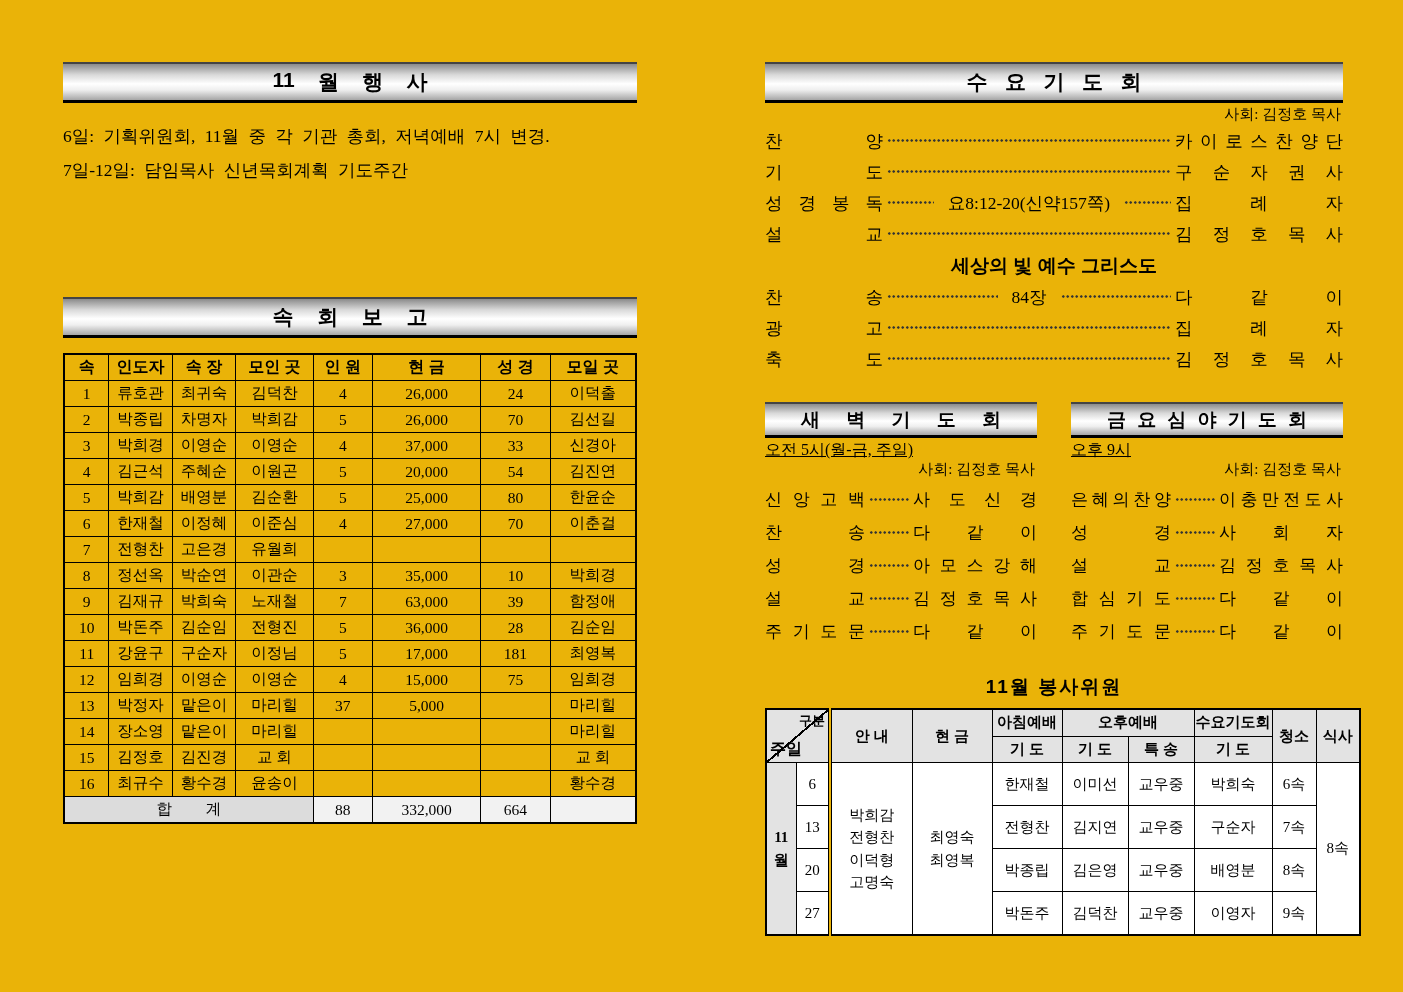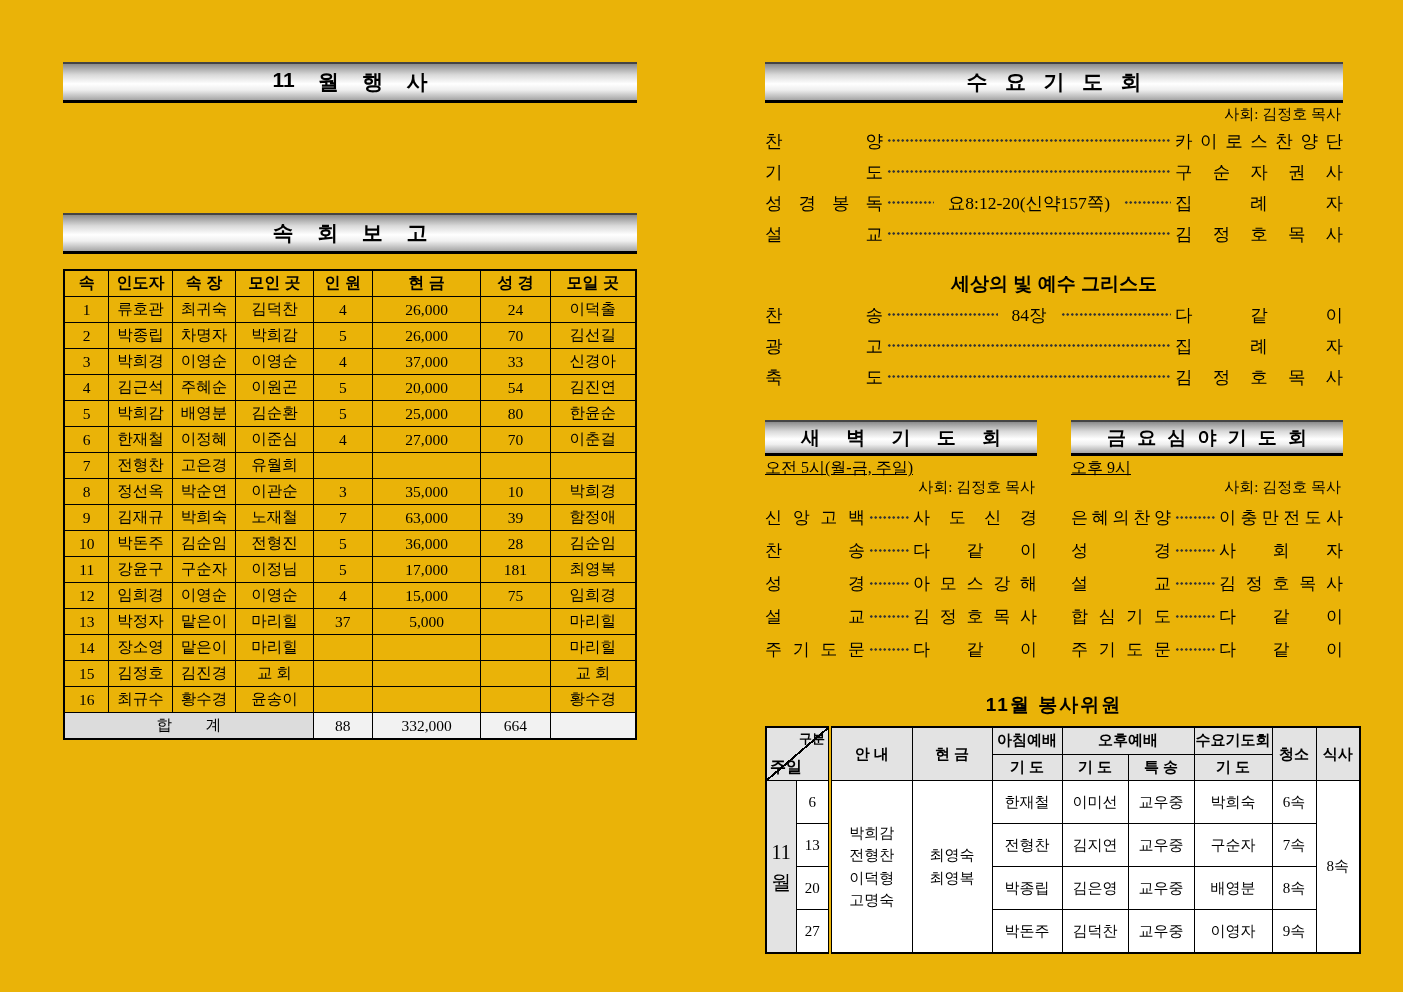--- a/index.html
+++ b/index.html
@@ -42,21 +42,21 @@
   .service-row{display:flex;align-items:center;height:31px;font-size:17.5px;}
   .svc-sm .service-row{height:33px;font-size:17px;}
   .lead{flex:1;align-self:stretch;margin:0 4px;
         background-image:radial-gradient(circle,#333 1px,transparent 1.35px);
         background-size:4.5px 4.5px;background-repeat:repeat-x;background-position:0 center;}
   .lbl{width:118px;}
   .val{width:168px;}
   .svc-sm .lbl{width:100px;}
   .svc-sm .val{width:124px;}
   .center-val{text-align:center;padding:0 10px;}
-  .subtitle{height:30px;line-height:30px;margin-top:20px;text-align:center;font-weight:bold;font-size:19px;}
+  .subtitle{height:30px;line-height:30px;margin-top:2px;text-align:center;font-weight:bold;font-size:19px;}
 
   
   .sub-cols{display:flex;justify-content:space-between;margin-top:28px;}
   .sub-col{width:272px;}
   .time-sm{margin-top:2px;height:19px;line-height:19px;font-size:16px;}
   .mod-sm{height:20px;line-height:20px;font-size:15px;text-align:right;padding-right:2px;}
   .svc-sm{margin-top:4px;}
 
   
   .vol-title{margin-top:26px;height:26px;line-height:26px;text-align:center;font-weight:bold;font-size:19px;letter-spacing:2px;}
@@ -64,38 +64,40 @@
   .vol-table th,.vol-table td{border:1px solid #000;padding:0;text-align:center;overflow:hidden;}
   .vol-table th{background:#e3e3e3;font-weight:bold;height:25px;font-size:15px;}
   .vol-table td.data-cell{height:42px;background:#fff;}
   .gray{background:#e3e3e3;}
   .dbl{border-right:4px double #000 !important;}
   .corner{background:#e3e3e3;padding:0;}
   .corner-in{position:relative;width:100%;height:52px;
      background:linear-gradient(to bottom right,transparent calc(50% - 1px),#000 calc(50% - 1px),#000 calc(50% + 1px),transparent calc(50% + 1px));}
   .c-tr{position:absolute;top:2px;right:3px;font-size:13px;font-weight:bold;}
   .c-bl{position:absolute;bottom:2px;left:3px;font-size:16px;font-weight:bold;}
-  .month-cell{line-height:1.5;font-size:20px;}
+  .month-cell{line-height:1.5;font-size:15px;font-weight:bold;}
   .names div{line-height:1.5;}
 </style>
 </head>
 <body>
 
 <div class="page">
 
   <div class="col-left">
     <div class="bar sans">
       <span class="spread w-bar-l">
           <span>11</span>
           <span>월</span>
           <span>행</span>
           <span>사</span>
         </span>
     </div>
     <div class="events" id="events-list">
+        <div class="event-line">6일: 기획위원회, 11월 중 각 기관 총회, 저녁예배 7시 변경.</div>
+        <div class="event-line">7일-12일: 담임목사 신년목회계획 기도주간</div>
       </div>
 
     <div class="bar bar-sok sans">
       <span class="spread w-bar-l">
           <span>속</span>
           <span>회</span>
           <span>보</span>
           <span>고</span>
         </span>
     </div>

